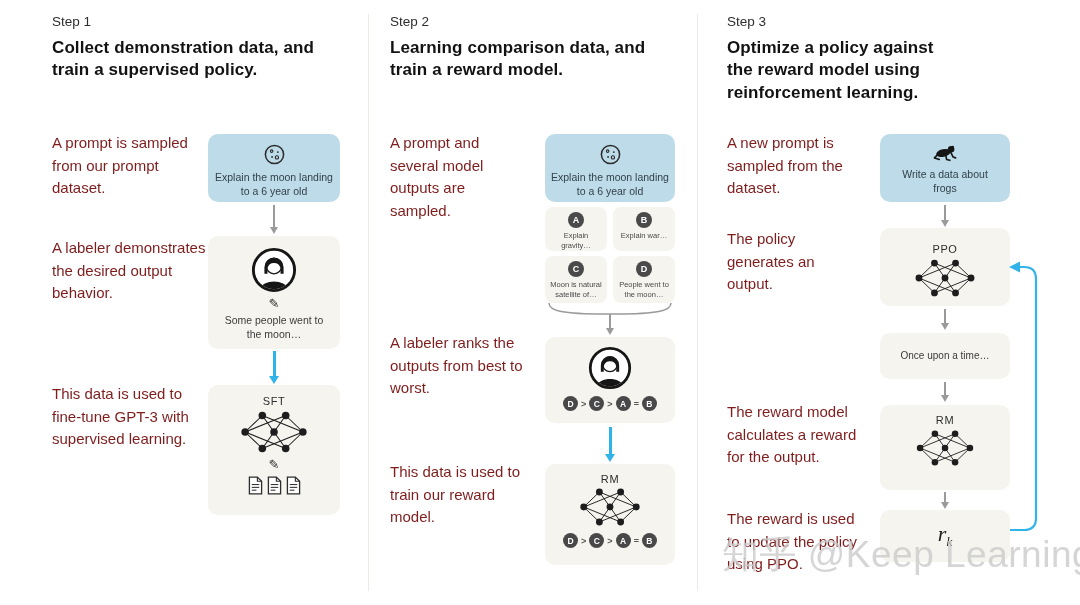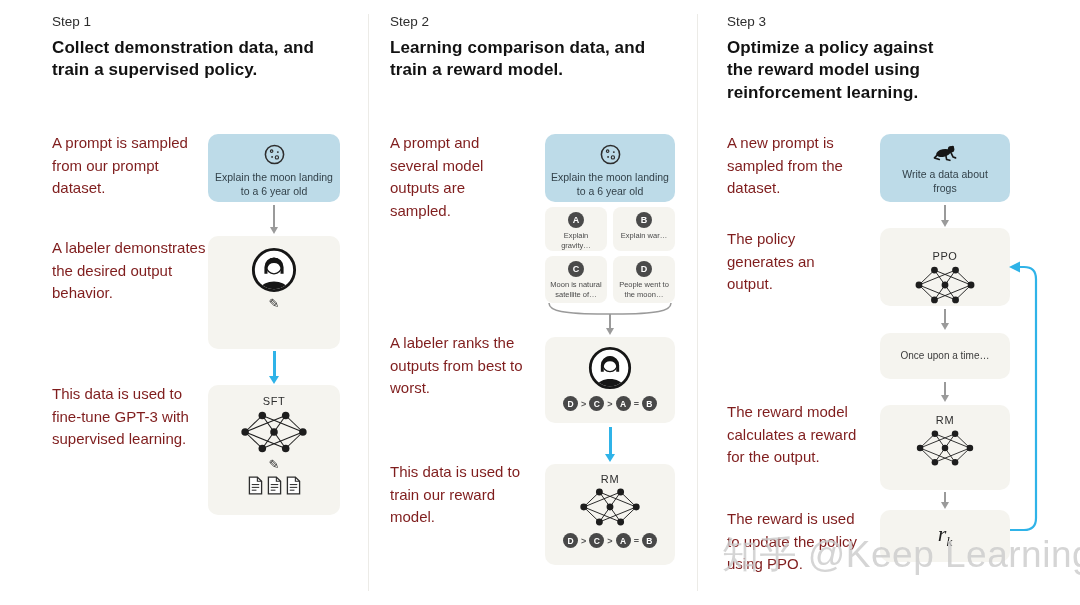--- a/index.html
+++ b/index.html
@@ -104,20 +104,21 @@
             <circle cx="24" cy="24" r="20"></circle>
           </clipPath>
         <circle cx="24" cy="24" r="21.5" fill="#fff" stroke="#161616" stroke-width="3"></circle>
         <g clip-path="url(#avclip1)">
           <path d="M7 48 C10 32 38 32 41 48 Z" fill="#161616"></path>
           <circle cx="24" cy="20" r="8" fill="#fff" stroke="#161616" stroke-width="1.4"></circle>
           <path d="M14 21 a10 10 0 0 1 20 0 l0 7 h-3.2 v-6 a7 7 0 0 0 -13.6 0 v6 H14 Z" fill="#161616"></path>
         </g>
       </svg>
       <div class="pencil" style="margin-top:4px;">✎</div>
+      <div class="boxtext" style="width:110px;margin-top:3px;">Some people went to the moon…</div>
     </div>
 
     <div class="arrow blue" style="left:273px;top:351px;height:25px;"></div>
 
     <div class="graybox" style="left:208px;top:385px;width:132px;height:130px;padding-top:10px;">
       <div class="model-label">SFT</div>
       <svg width="70" height="44" viewBox="0 0 100 64" style="margin-top:3px;">
         <g stroke="#1d1d1d" stroke-width="1.5">
           <line x1="33" y1="8" x2="8" y2="32"></line>
             <line x1="33" y1="8" x2="50" y2="32"></line>
@@ -290,21 +291,21 @@
         <circle cx="25.5" cy="4.5" r="1.5" fill="#161616"></circle>
         <path d="M23 11 l3 6 l3 1" fill="none" stroke="#161616" stroke-width="2" stroke-linecap="round" stroke-linejoin="round"></path>
         <path d="M17 15 l1 5 l4 1" fill="none" stroke="#161616" stroke-width="2" stroke-linecap="round" stroke-linejoin="round"></path>
         <path d="M7 14 l-4 4 l6 2" fill="none" stroke="#161616" stroke-width="2" stroke-linecap="round" stroke-linejoin="round"></path>
       </svg>
       <div class="boxtext" style="width:90px;">Write a data about frogs</div>
     </div>
 
     <div class="arrow" style="left:944px;top:205px;height:15px;"></div>
 
-    <div class="graybox" style="left:880px;top:228px;width:130px;height:78px;padding-top:22px;">
+    <div class="graybox" style="left:880px;top:228px;width:130px;height:78px;padding-top:15px;">
       <div class="model-label">PPO</div>
       <svg width="62" height="40" viewBox="0 0 100 64" style="margin-top:3px;">
         <g stroke="#1d1d1d" stroke-width="1.5">
           <line x1="33" y1="8" x2="8" y2="32"></line>
             <line x1="33" y1="8" x2="50" y2="32"></line>
             <line x1="33" y1="8" x2="92" y2="32"></line>
           <line x1="67" y1="8" x2="8" y2="32"></line>
             <line x1="67" y1="8" x2="50" y2="32"></line>
             <line x1="67" y1="8" x2="92" y2="32"></line>
           <line x1="33" y1="56" x2="8" y2="32"></line>

